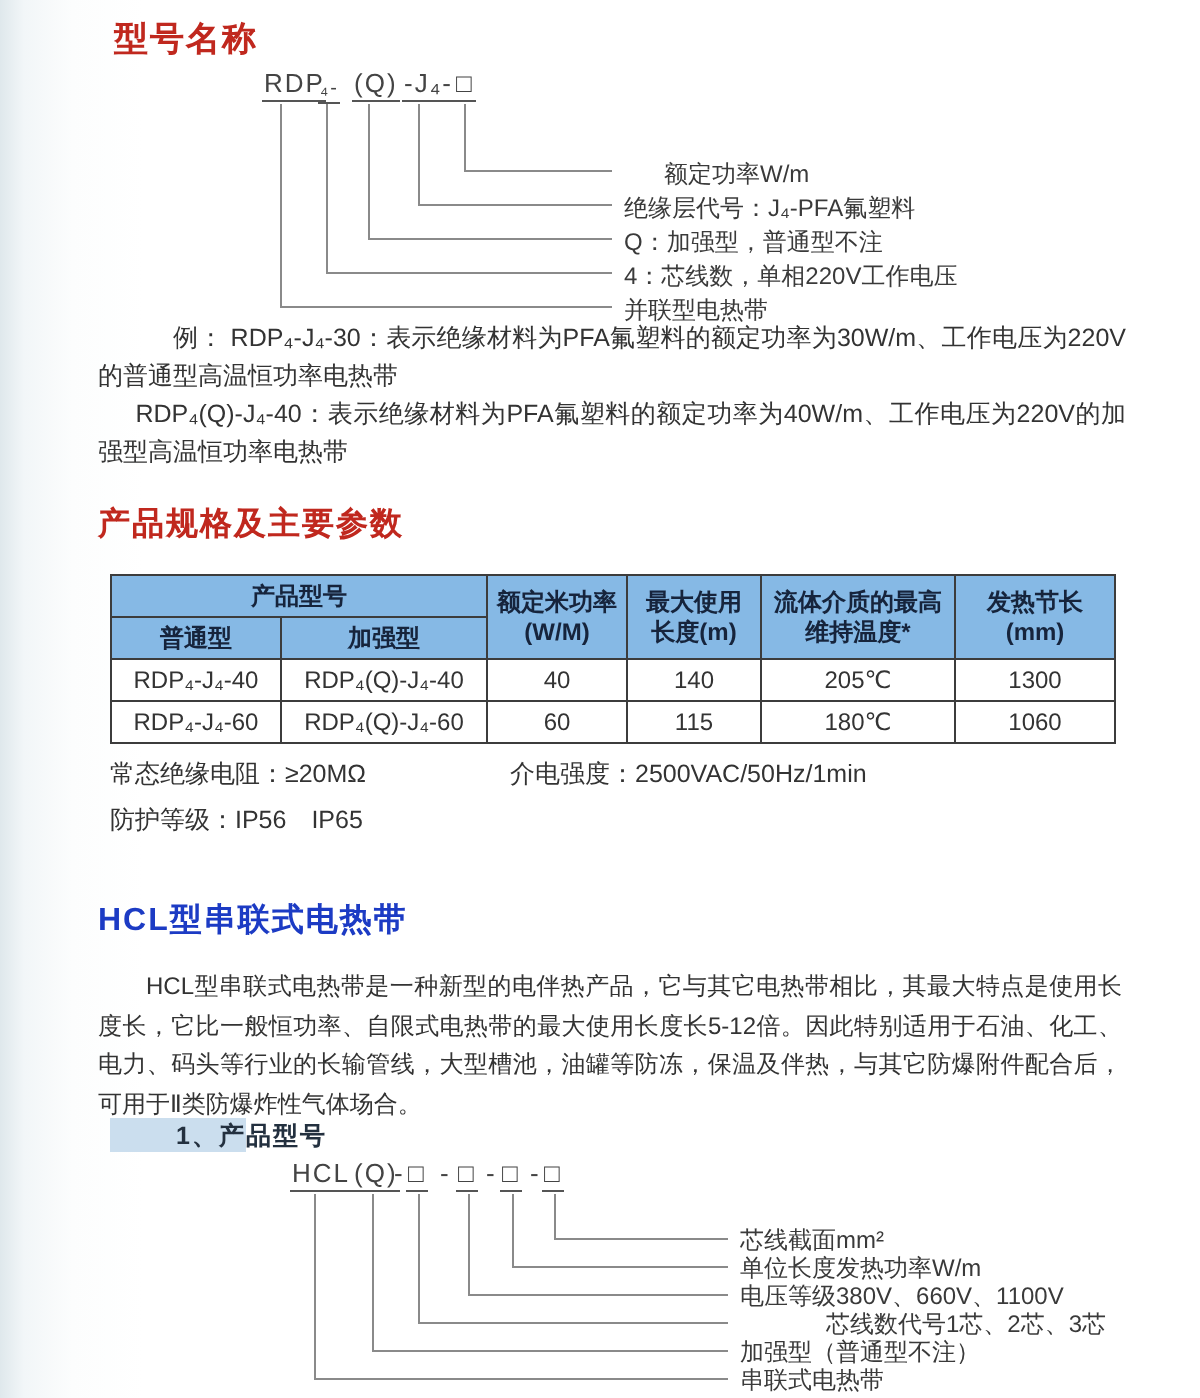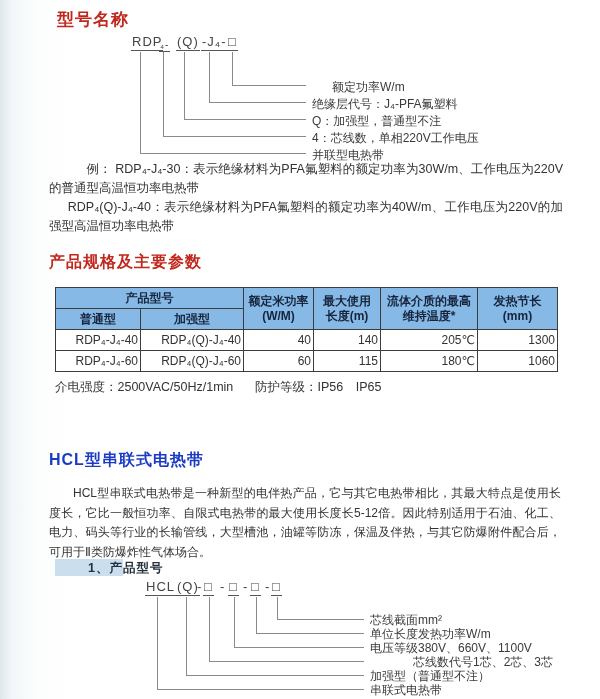--- a/index.html
+++ b/index.html
@@ -23,21 +23,21 @@
   .diag-label{position:absolute;font-size:12px;color:#3a3a3a;white-space:nowrap;}
   
   #examples{position:absolute;left:49px;top:160px;width:514px;font-size:12.5px;line-height:19px;color:#333;text-align:justify;}
   #examples p{margin:0;}
   #examples .p1{text-indent:3em;}
   #examples .p2{text-indent:1.5em;}
   
   #spec-table{position:absolute;left:55px;top:287px;width:502px;border-collapse:collapse;table-layout:fixed;font-size:12px;}
   #spec-table th,#spec-table td{border:1px solid #3c3c3c;text-align:center;padding:0 2px;}
   #spec-table th{background:#86b9e5;color:#16243c;font-weight:bold;height:20px;line-height:1.2;}
-  #spec-table td{background:#fff;color:#333;height:20px;text-align:right;}
+  #spec-table td{background:#fff;color:#333;height:20px;}
   
   #specs{position:absolute;left:55px;top:379px;display:grid;grid-template-columns:200px auto;column-gap:0;row-gap:6px;font-size:12.5px;color:#333;}
   #specs div{white-space:nowrap;}
   
   #hcl-intro{position:absolute;left:49px;top:484px;width:512px;font-size:12px;line-height:19.5px;text-align:justify;text-indent:2em;color:#333;margin:0;}
   
   #subsec-box{position:absolute;left:55px;top:559px;width:68px;height:17px;background:#cbdeee;}
   #subsec-title{position:absolute;left:88px;top:560px;font-size:12.5px;font-weight:bold;color:#23303f;letter-spacing:1px;}
 </style>
 </head>
@@ -113,20 +113,21 @@
         <td>RDP₄(Q)-J₄-60</td>
         <td>60</td>
         <td>115</td>
         <td>180℃</td>
         <td>1060</td>
       </tr>
     </tbody>
   </table>
 
   <div id="specs">
+    <div>常态绝缘电阻：≥20MΩ</div>
     <div>介电强度：2500VAC/50Hz/1min</div>
     <div>防护等级：IP56　IP65</div>
   </div>
 
   <div class="sec-title blue" style="left:49px;top:450px;font-size:16px;">HCL型串联式电热带</div>
 
   <p id="hcl-intro">HCL型串联式电热带是一种新型的电伴热产品，它与其它电热带相比，其最大特点是使用长度长，它比一般恒功率、自限式电热带的最大使用长度长5-12倍。因此特别适用于石油、化工、电力、码头等行业的长输管线，大型槽池，油罐等防冻，保温及伴热，与其它防爆附件配合后，可用于Ⅱ类防爆炸性气体场合。</p>
 
   <div id="subsec-box"></div>
   <div id="subsec-title">1、产品型号</div>

